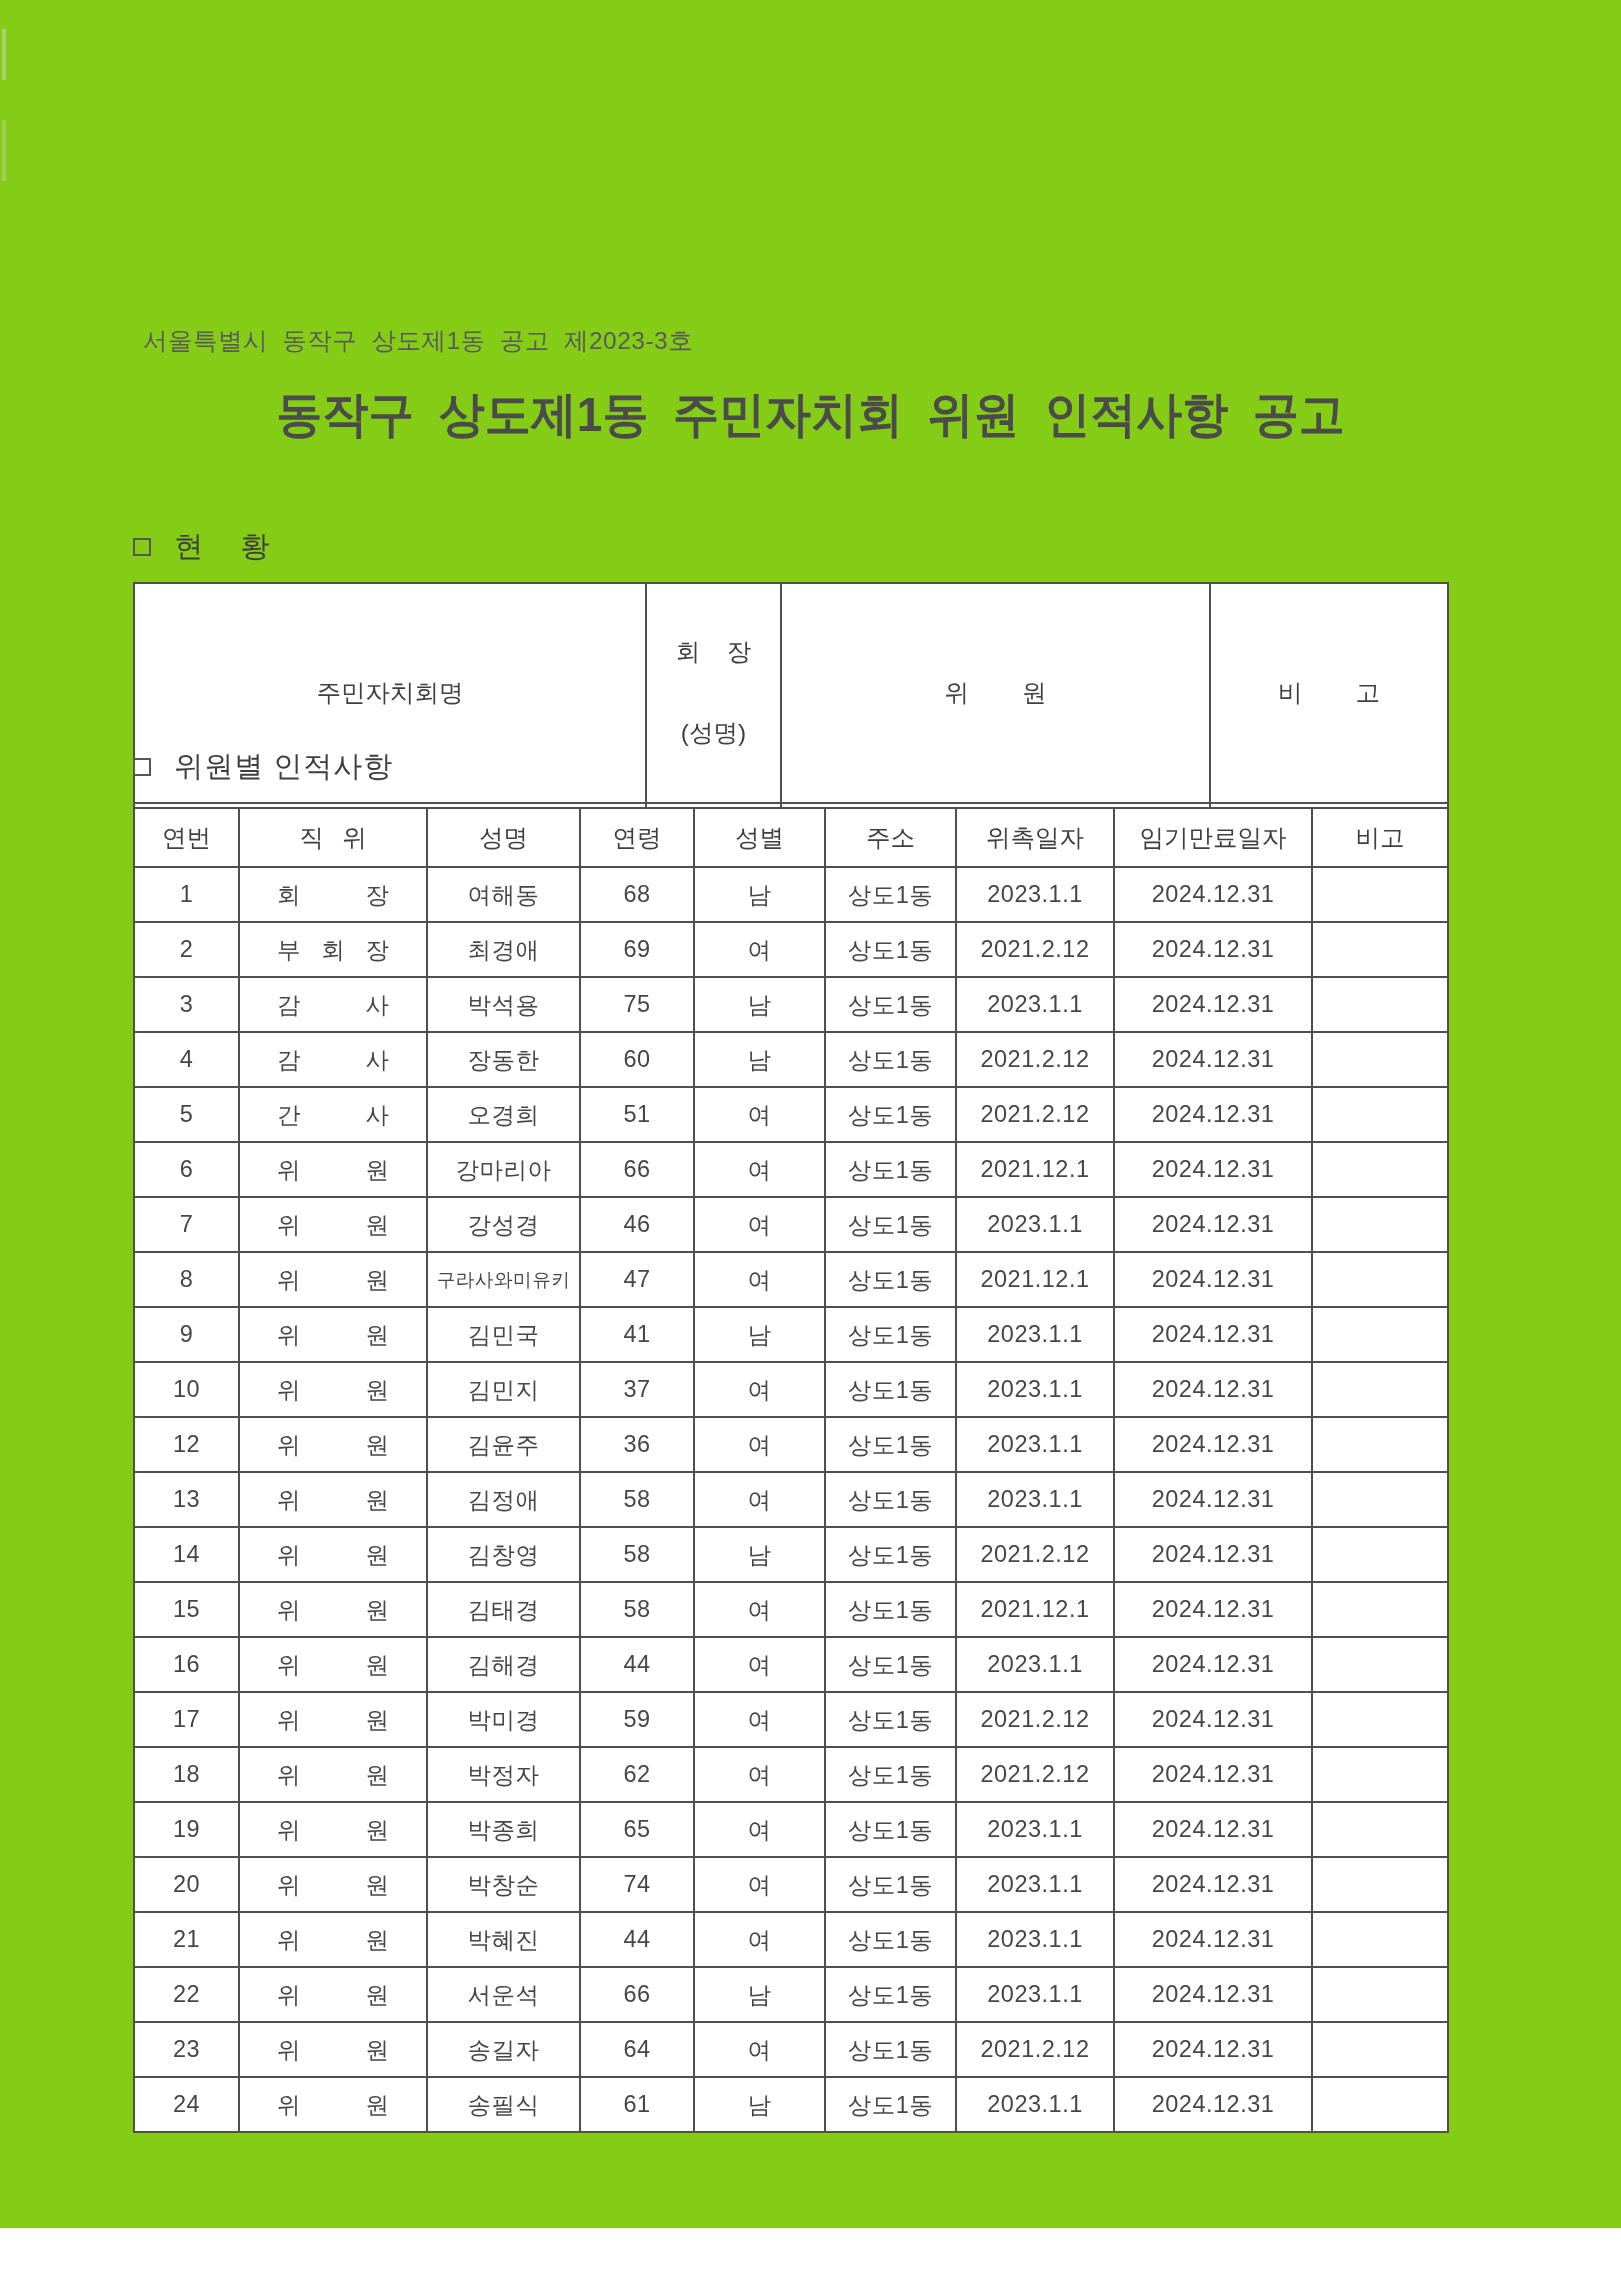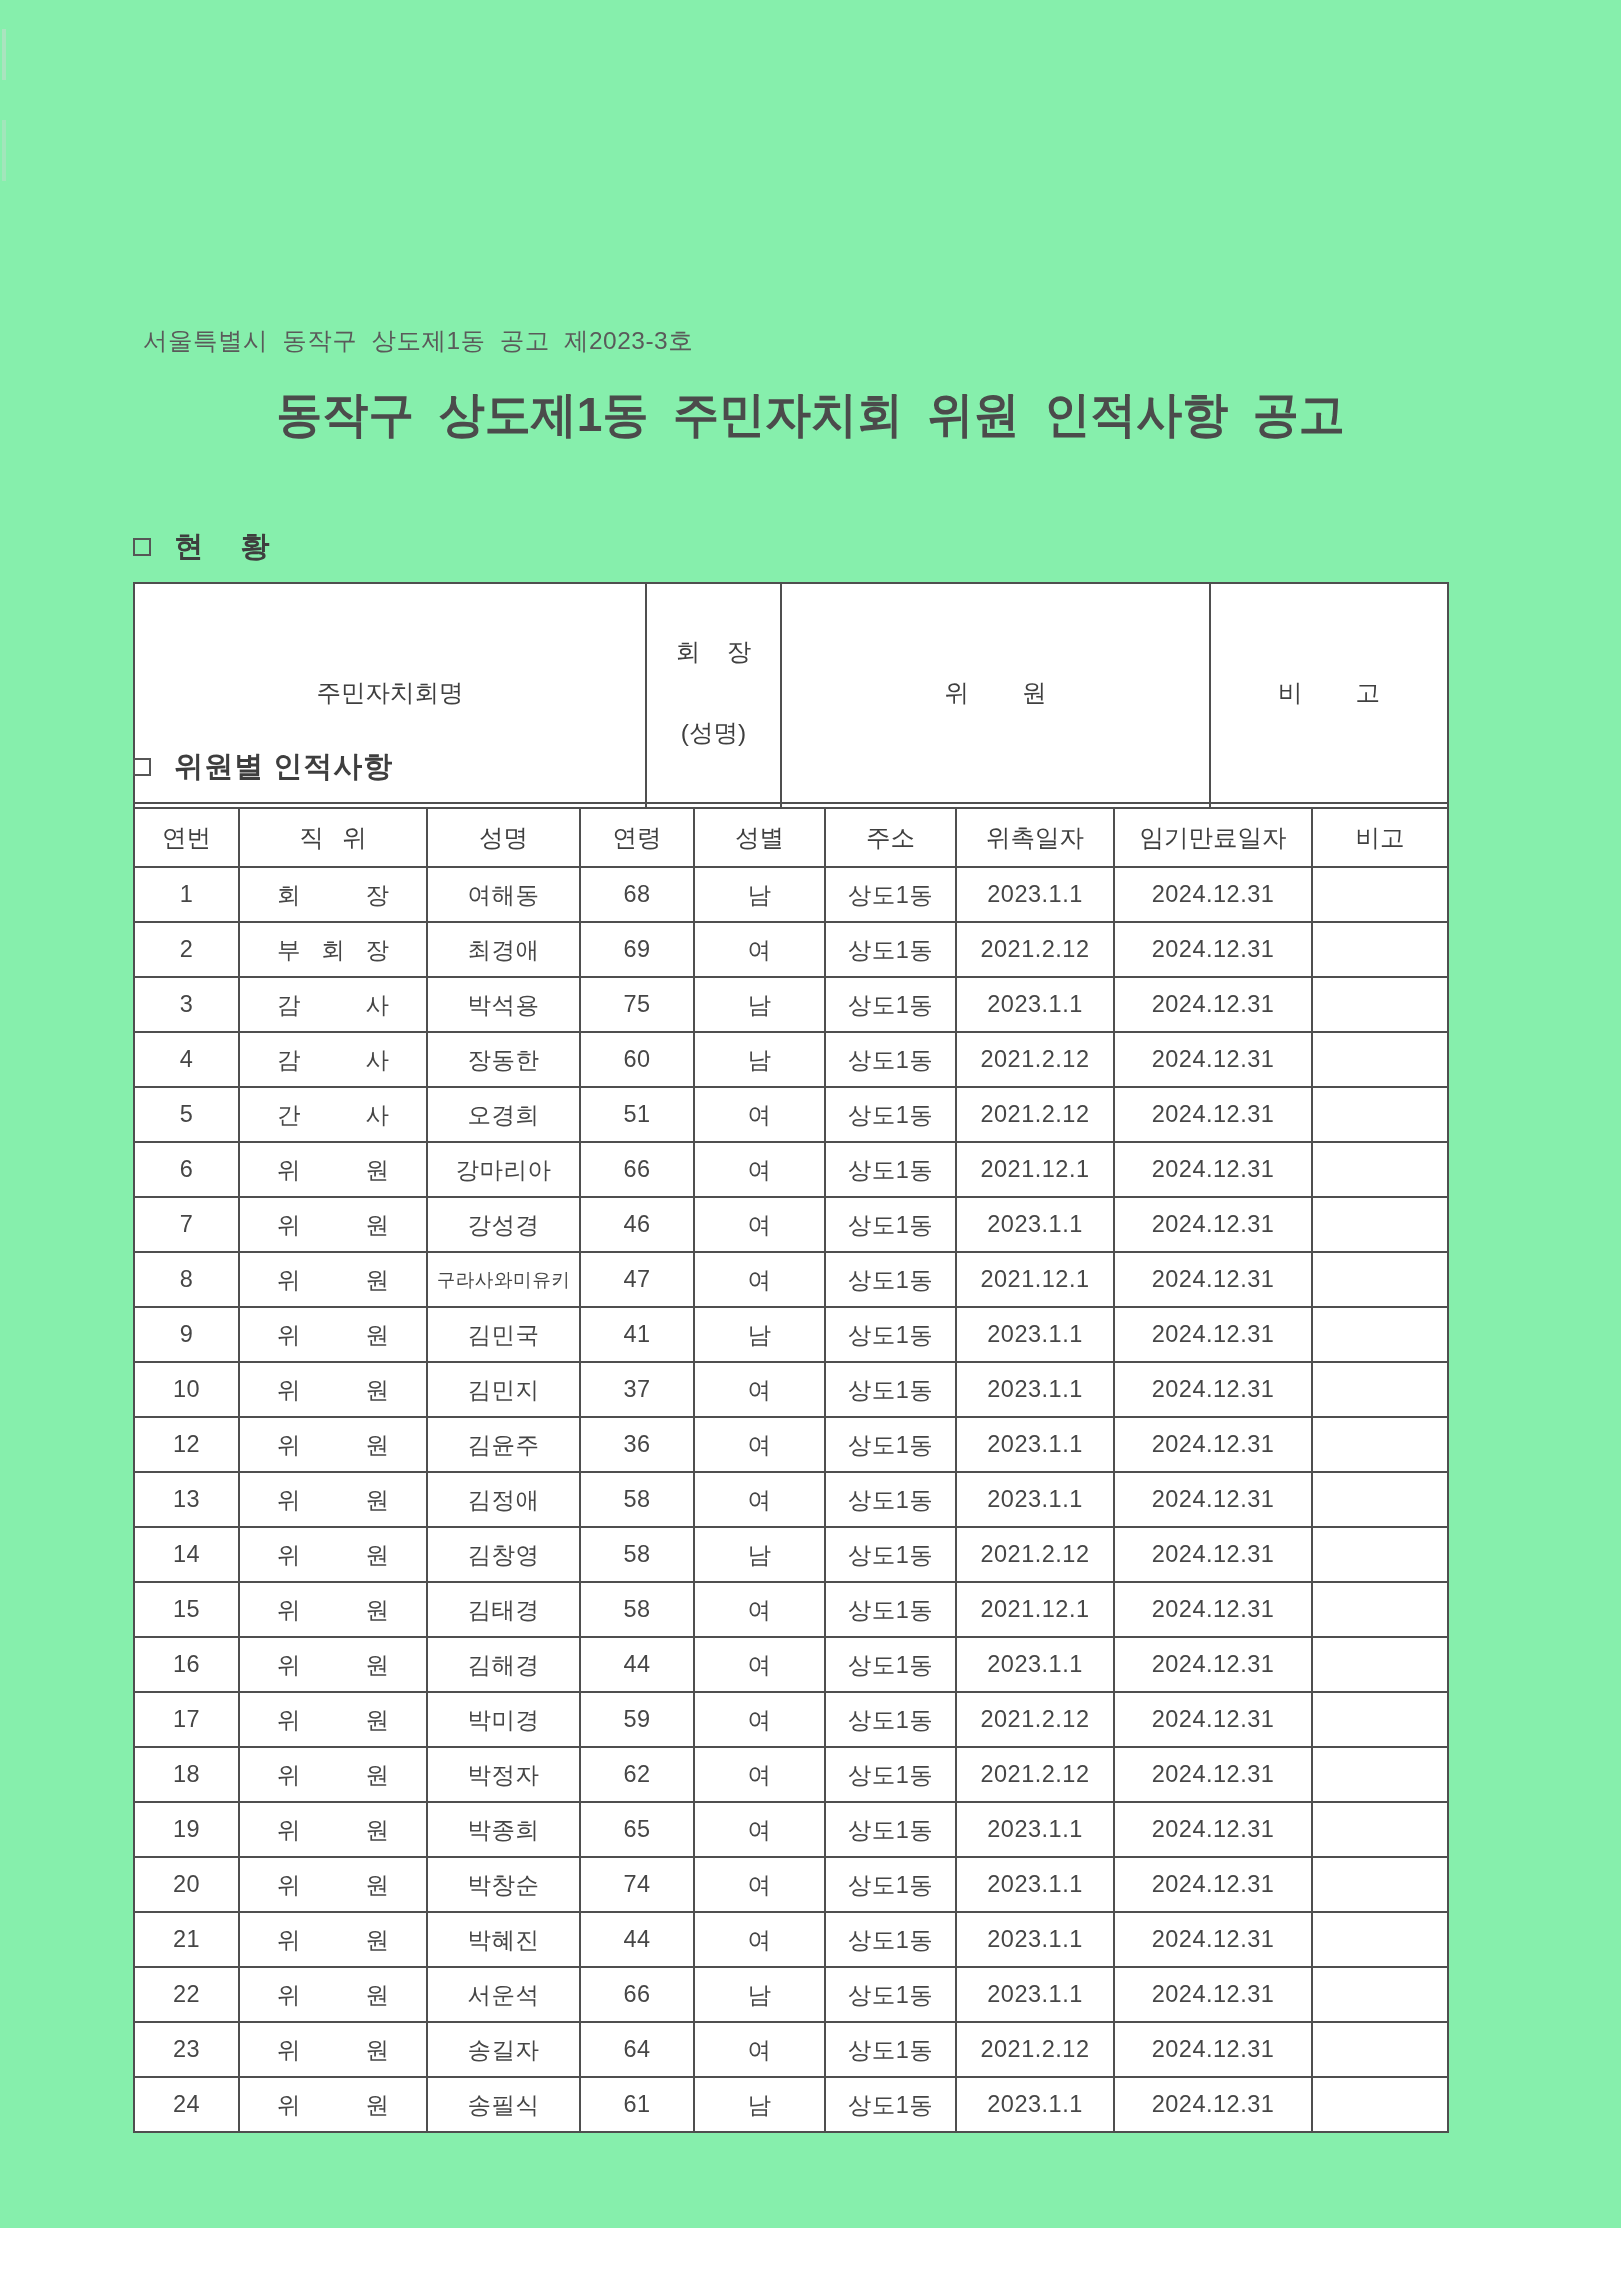--- a/index.html
+++ b/index.html
@@ -1,31 +1,31 @@
 <!DOCTYPE html>
 <html><head>
 <meta charset="utf-8">
 <style>
   html,body{margin:0;padding:0;background:#ffffff;}
-  .page{position:relative;width:1621px;height:2228px;background:#86efac;
+  .page{position:relative;width:1621px;height:2228px;background:#84cc16;
         font-family:"Liberation Sans",sans-serif;color:#474747;overflow:hidden;}
 
   
   .artifact{position:absolute;background:#d8d8d8;}
   #art1{left:2px;top:29px;width:3.9px;height:51px;opacity:.45;}
   #art2{left:2px;top:120px;width:3.9px;height:61px;opacity:.35;}
 
   .doc-number{position:absolute;left:143px;top:324px;font-size:24.5px;color:#5a5a5a;
               letter-spacing:0.5px;word-spacing:6.9px;}
   .title{position:absolute;left:0;top:384px;width:100%;text-align:center;
          font-size:46px;font-weight:700;color:#4b4b4b;word-spacing:11.8px;
          transform:scaleY(1.05);}
 
   .section{position:absolute;left:133px;display:flex;align-items:center;
-           font-size:29px;font-weight:700;color:#3e3e3e;}
+           font-size:29px;font-weight:400;color:#3e3e3e;}
   .section .bullet{width:13.7px;height:13.7px;border:2.9px solid #565656;margin-right:23.5px;flex:0 0 auto;}
   .section .label{white-space:pre;letter-spacing:1px;}
   #section-status{top:527px;}
   #section-members{top:747px;justify-content:flex-end;}
 
   table{border-collapse:collapse;table-layout:fixed;position:absolute;left:133px;background:#fff;}
   .tbl{border:2.9px solid #3a3a3a;}
   .tbl th,.tbl td{border:2px solid #4f4f4f;text-align:center;vertical-align:middle;
                   overflow:hidden;white-space:pre;}
 

